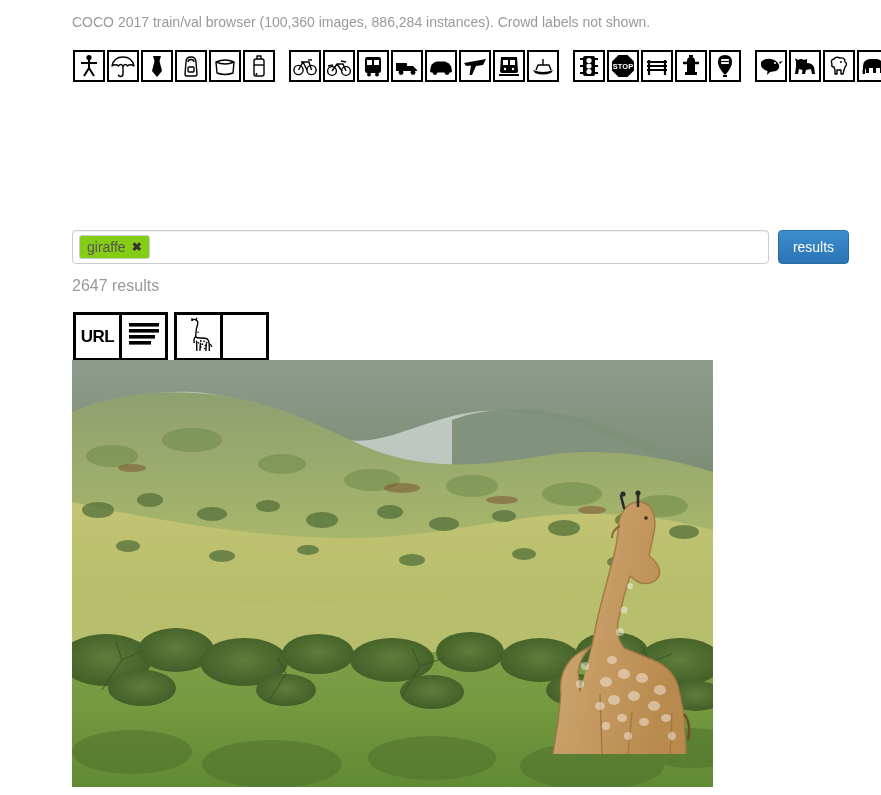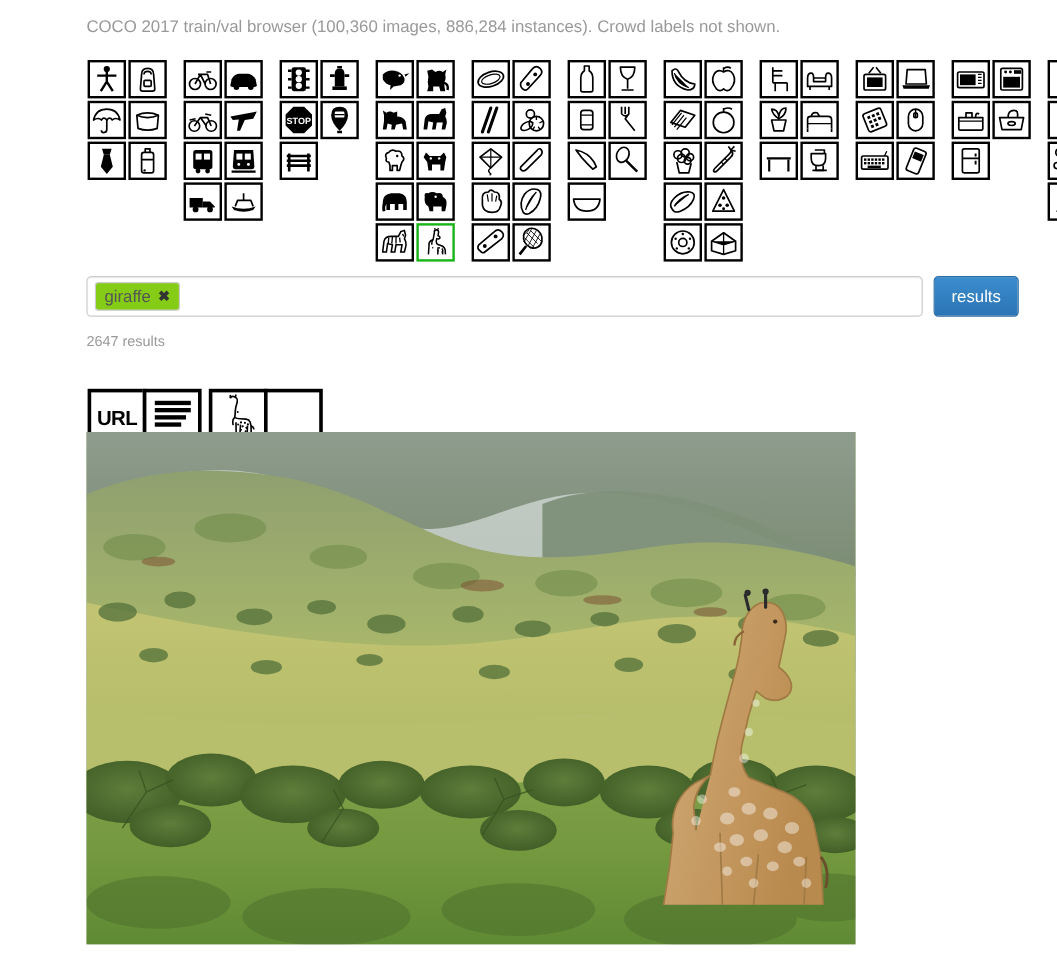--- a/index.html
+++ b/index.html
@@ -33,21 +33,22 @@
     align-items: flex-start;
   }
   .supercat {
     display: flex;
     flex-direction: row;
     margin-right: 12px;
   }
   .supercat:last-child { margin-right: 0; }
   .catcol {
     display: flex;
-    flex-direction: column;
+    flex-direction: row;
+    justify-content: center;
   }
   .cat {
     width: 32px;
     height: 32px;
     margin: 0 1px 2px 1px;
     border: 2px solid #000;
     background: #fff;
     display: flex;
     align-items: center;
     justify-content: center;
@@ -105,28 +106,28 @@
     color: #ffffff;
     font-size: 14px;
     font-family: "Liberation Sans", sans-serif;
     cursor: pointer;
     line-height: 1;
   }
 
   .results-count {
     position: absolute;
     left: 72px; top: 277px;
-    font-size: 12px;
+    font-size: 16px;
     color: #999999;
   }
 
   
   #item-toolbar {
     position: absolute;
-    left: 73px; top: 324px;
+    left: 73px; top: 312px;
     display: flex;
     flex-direction: row;
     align-items: flex-start;
   }
   .tbtn {
     width: 49px;
     height: 49px;
     border: 3px solid #000;
     background: #fff;
     display: flex;

